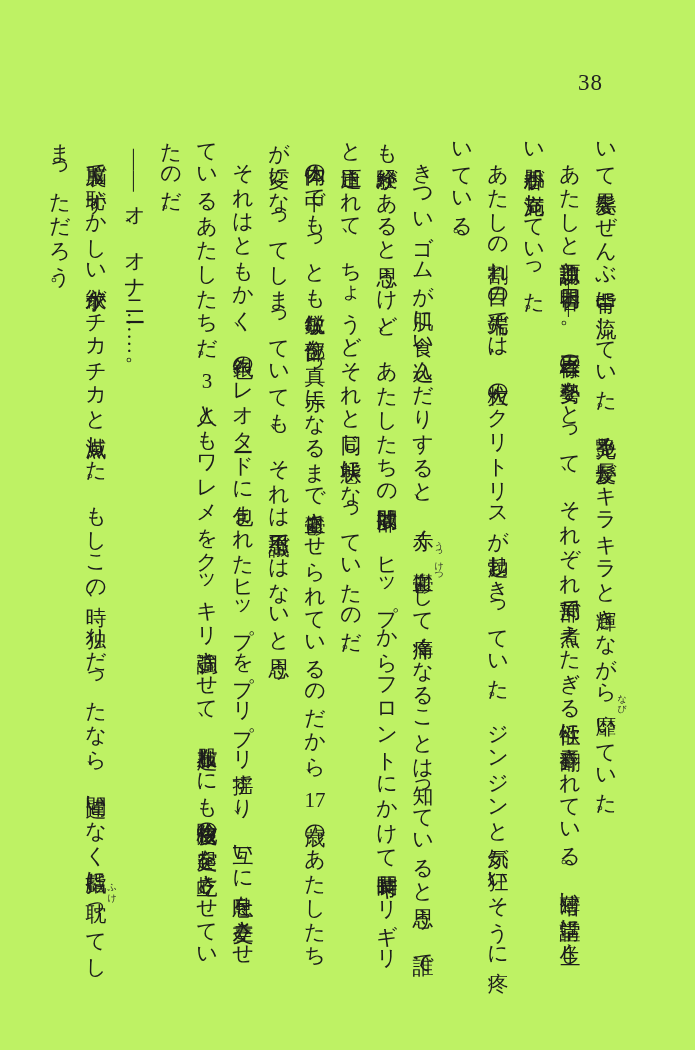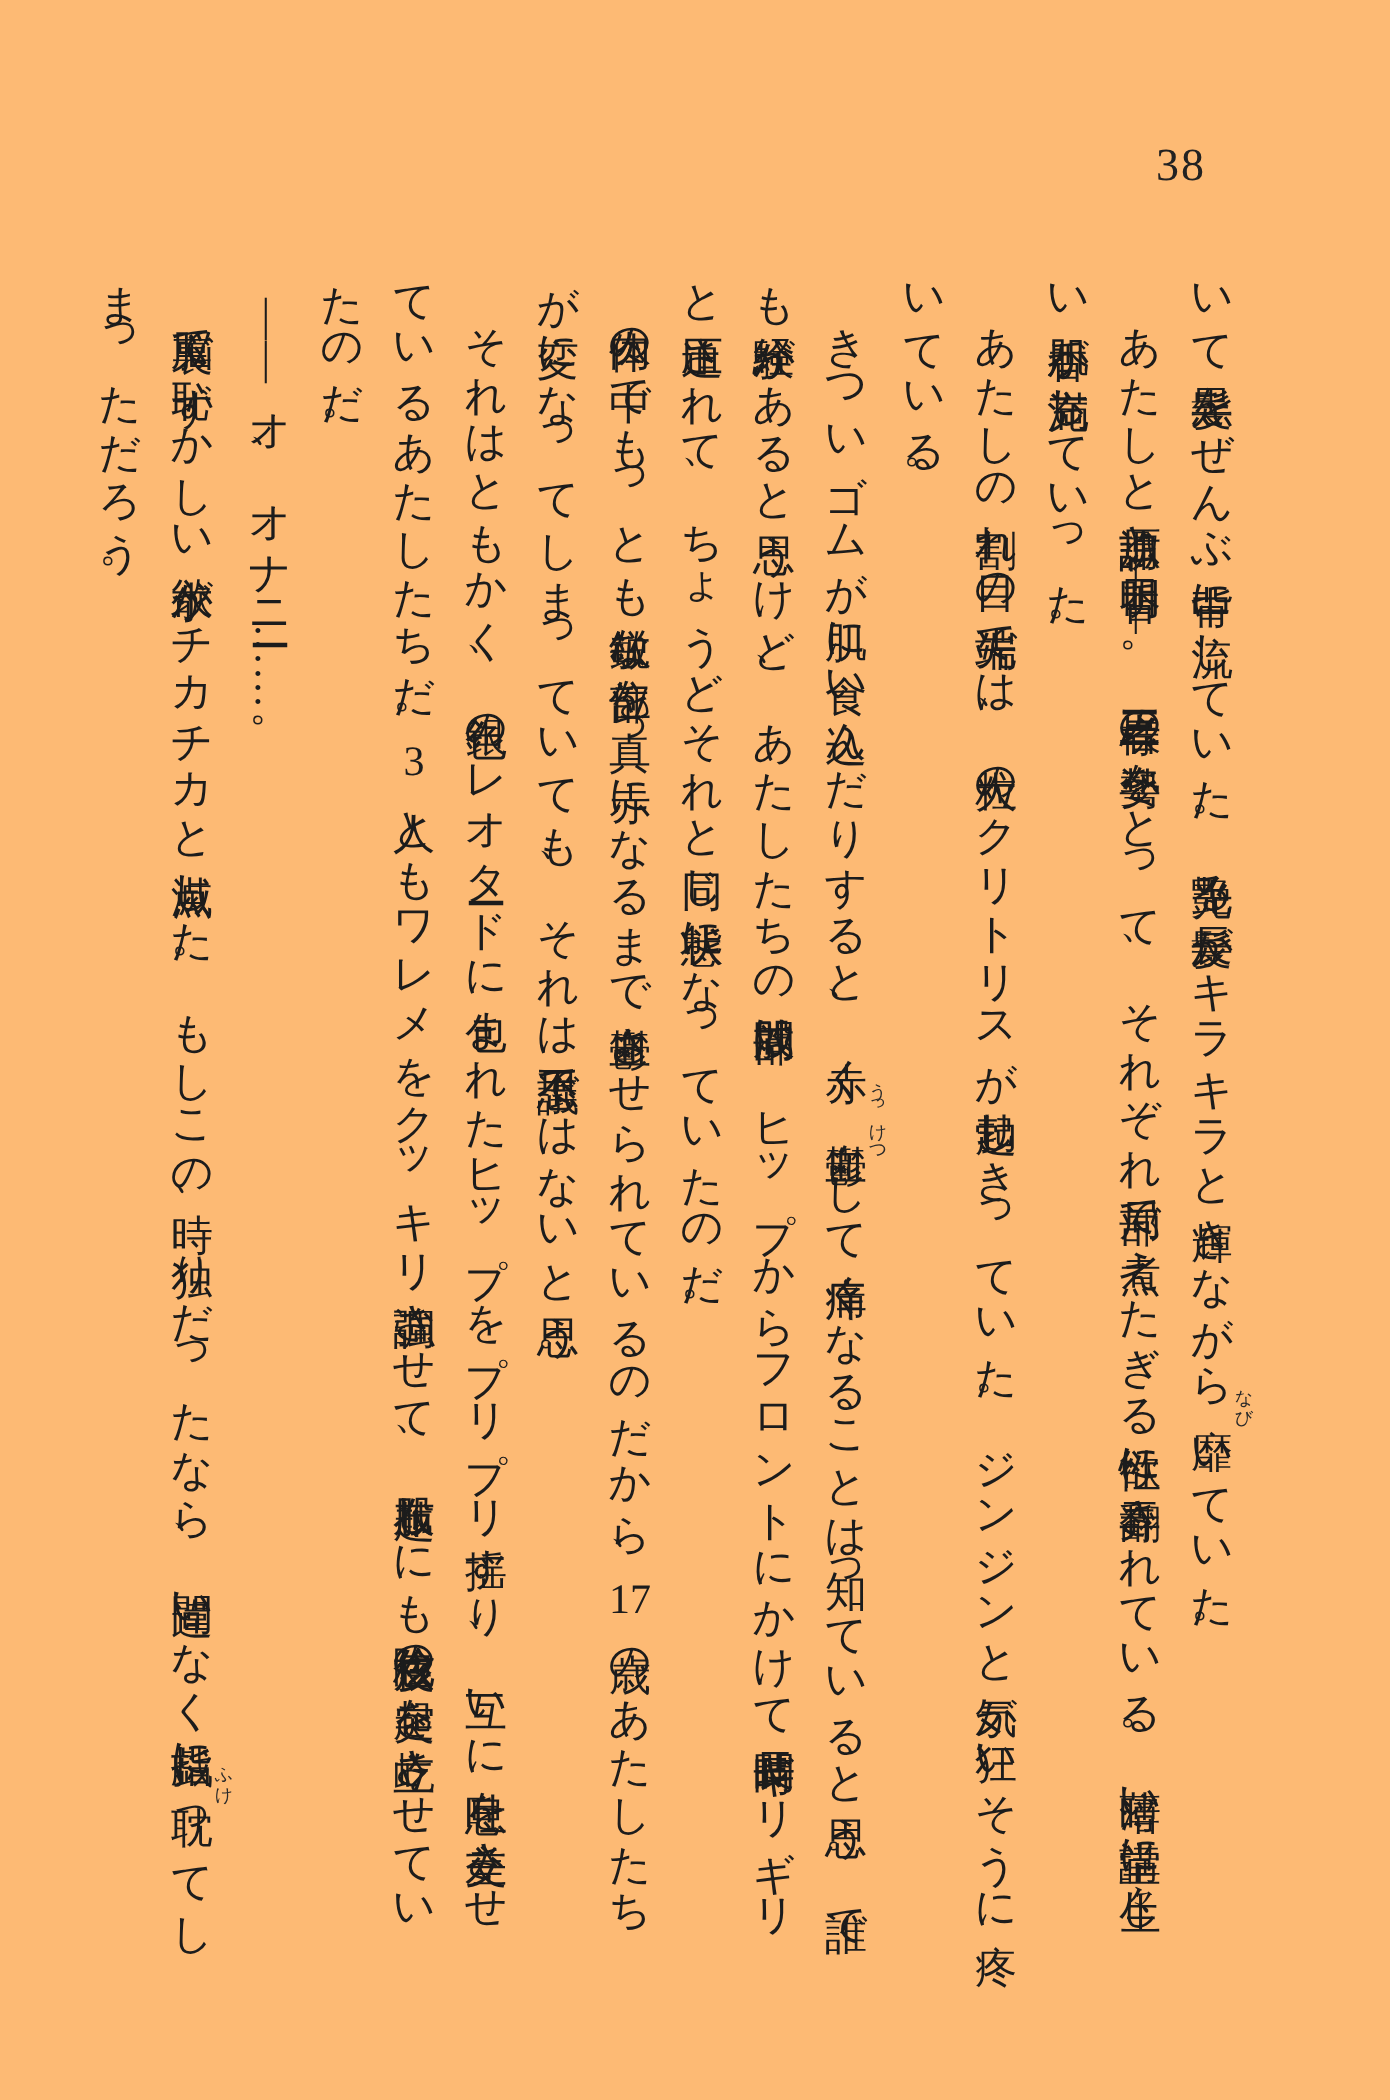--- a/index.html
+++ b/index.html
@@ -10,21 +10,21 @@
     width: 695px;
     height: 1050px;
     position: relative;
     background: #fcfcfb;
     overflow: hidden;
     font-family: "Liberation Serif", "DejaVu Serif", serif;
   }
   .page {
     position: absolute;
     inset: 0;
-    background: #fdba74;
+    background: #bef264;
     padding-left: 12px;
   }
   .page-number {
     position: absolute;
     top: 70px;
     left: 578px;
     font-size: 23px;
     color: #222;
     letter-spacing: 1px;
   }

